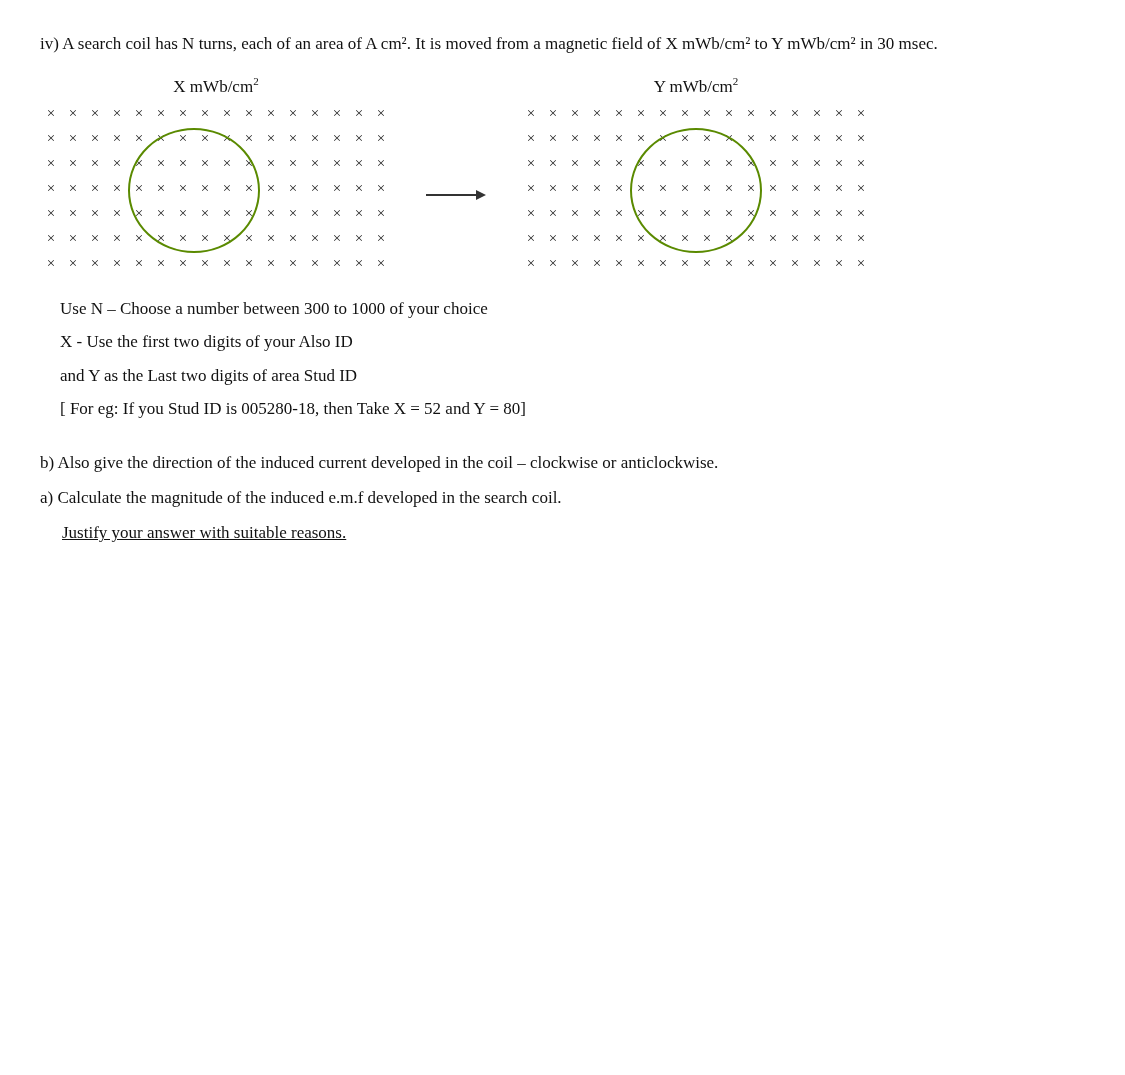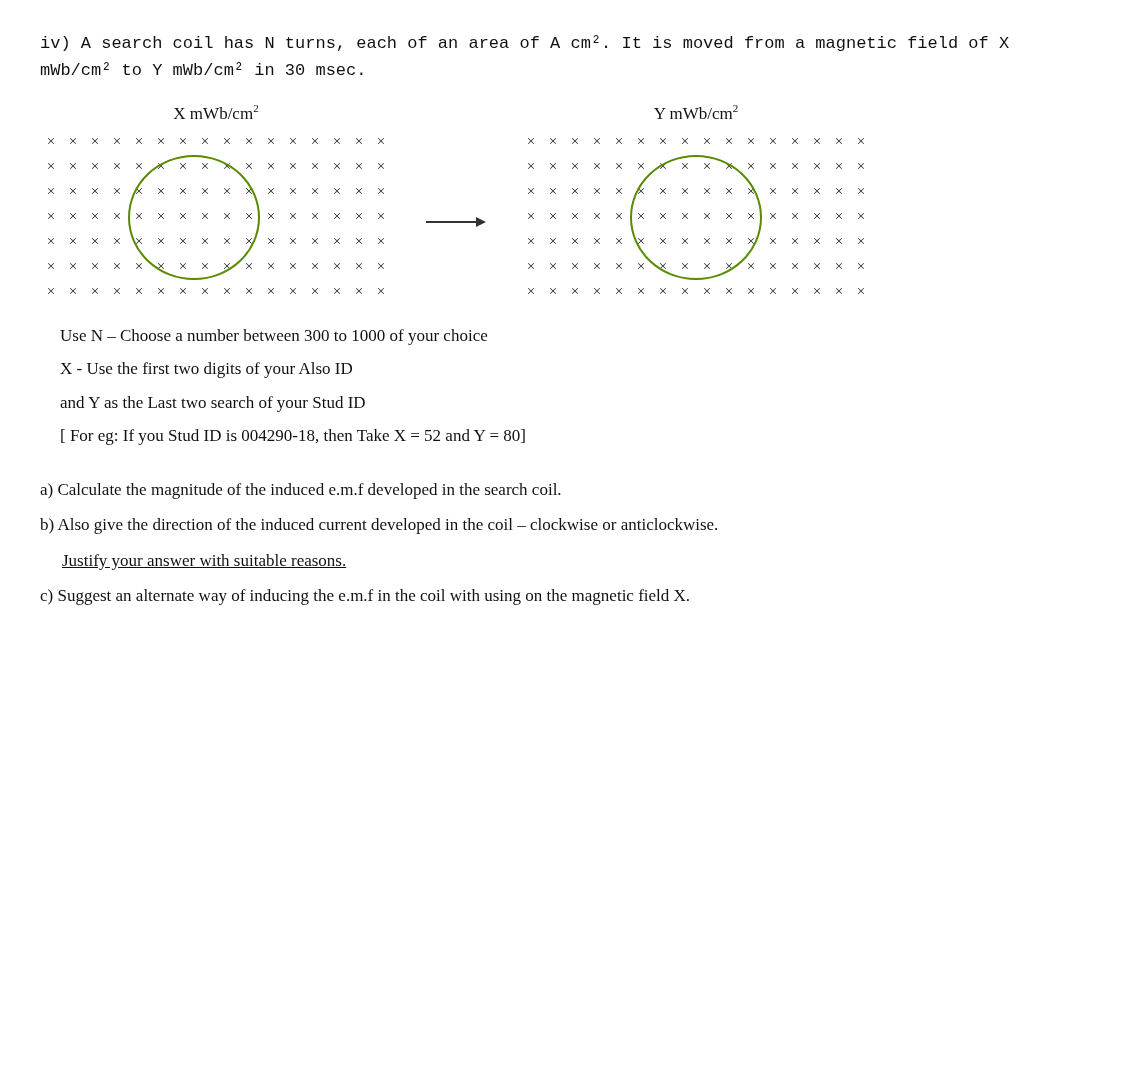--- a/index.html
+++ b/index.html
@@ -8,21 +8,20 @@
       font-family: "Times New Roman", Times, serif;
       font-size: 17px;
       color: #111;
       width: 1125px;
       min-height: 1075px;
       padding: 30px 40px 40px 40px;
     }
     .question-text {
       line-height: 1.6;
       margin-bottom: 14px;
-      font-family: Liberation Mono, monospace;
     }
     .diagrams-row {
       display: flex;
       flex-direction: row;
       align-items: center;
       justify-content: flex-start;
       margin: 18px 0 18px 0;
       gap: 16px;
     }
     .diagram-block {
@@ -351,22 +350,21 @@
         <div class="field-cell">×</div>
         <div class="field-cell">×</div>
         <div class="circle-overlay" style="left: 110px; top: 25px; width: 132px; height: 125px;"></div>
       </div>
   </div>
 </div>
 
 <div class="instructions">
   <p>Use N – Choose a number between 300 to 1000 of your choice</p>
   <p class="indent">X -  Use the first two digits of your Also ID</p>
-  <p class="indent">and Y as the Last two search of your Stud ID</p>
-  <p class="indent">[ For eg:  If you Stud ID is 004290-18, then Take X = 52 and Y = 80]</p>
+  <p class="indent">and Y as the Last two digits of area Stud ID</p>
+  <p class="indent">[ For eg:  If you Stud ID is 005280-18, then Take X = 52 and Y = 80]</p>
 </div>
 
 <div class="parts">
+  <p>b)  Also give the direction of the induced current developed in the coil – clockwise or anticlockwise.</p>
   <p>a)  Calculate the magnitude of the induced e.m.f developed in the search coil.</p>
-  <p>b)  Also give the direction of the induced current developed in the coil – clockwise or anticlockwise.</p>
   <p style="margin-left:22px;text-decoration:underline;">Justify your answer with suitable reasons.</p>
-  <p>c)  Suggest an alternate way of inducing the e.m.f in the coil with using on the magnetic field X.</p>
 </div>
 
 </body></html>

